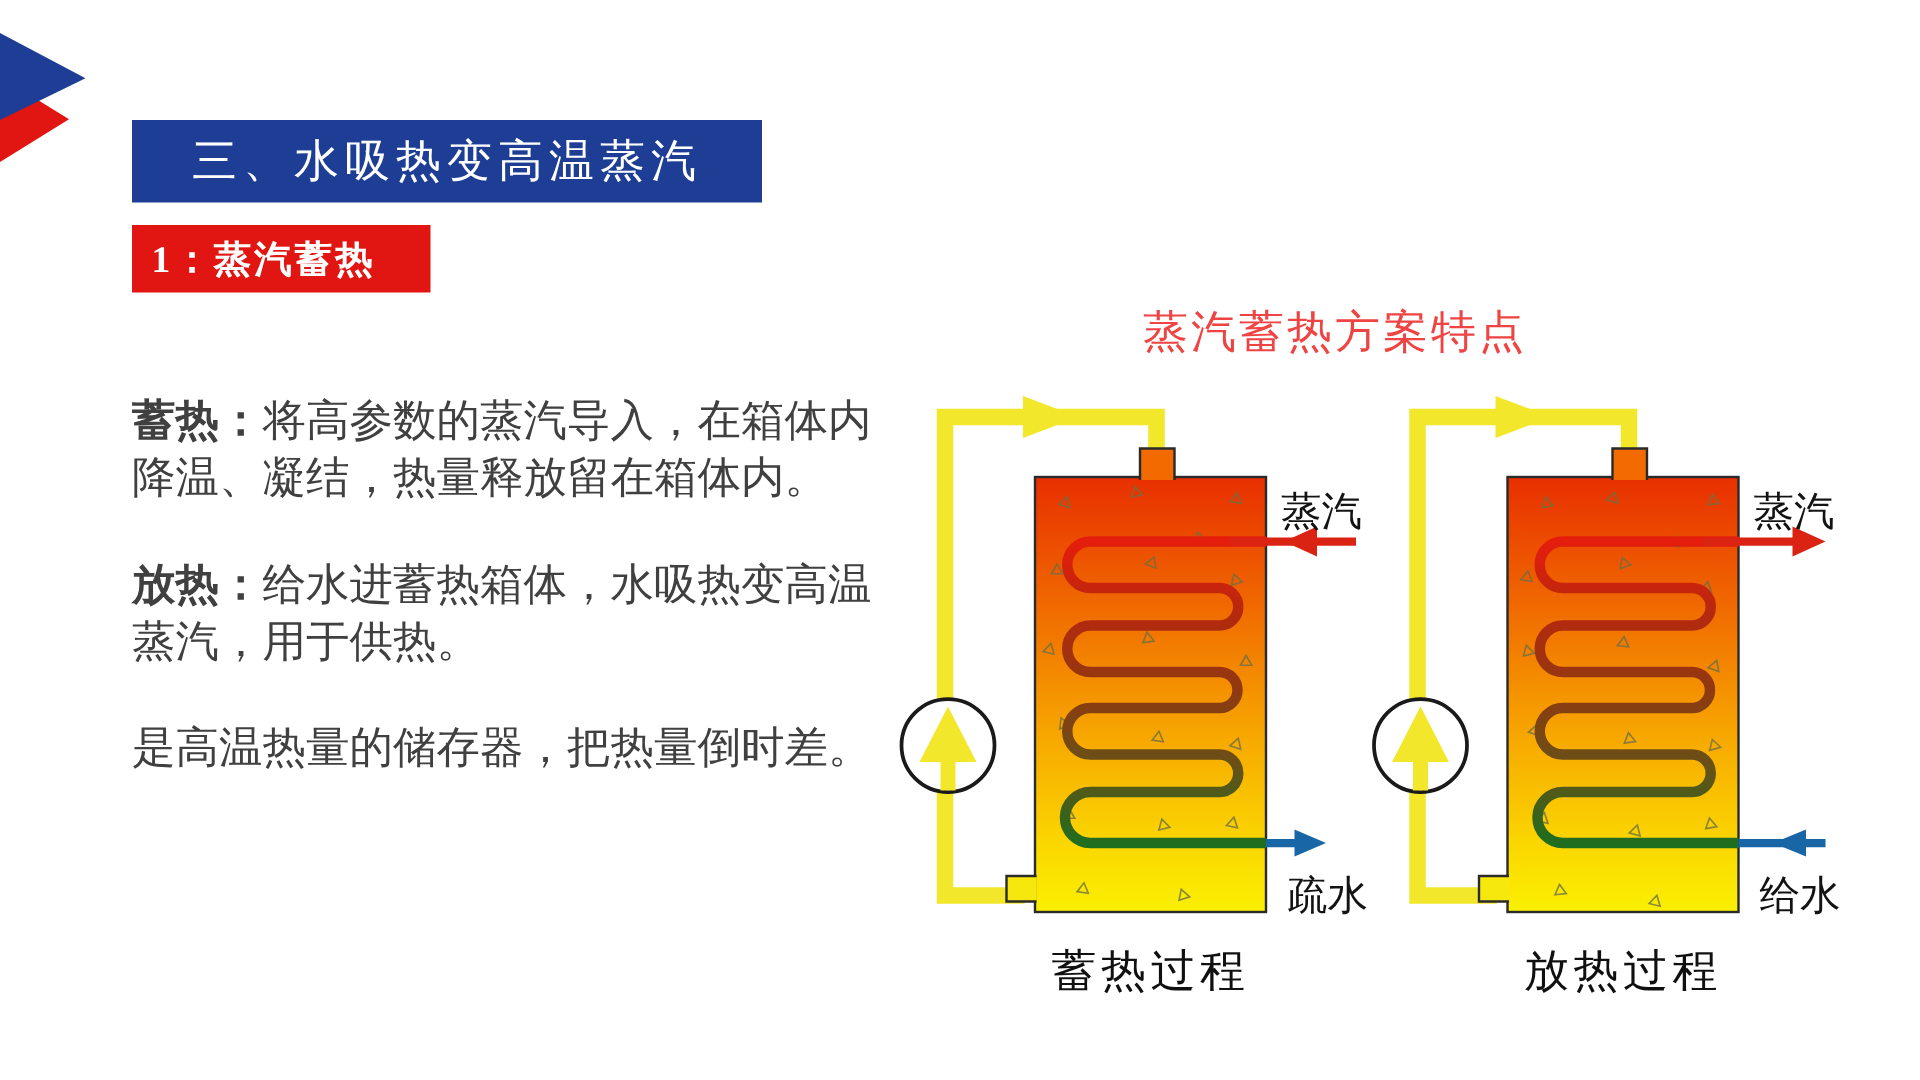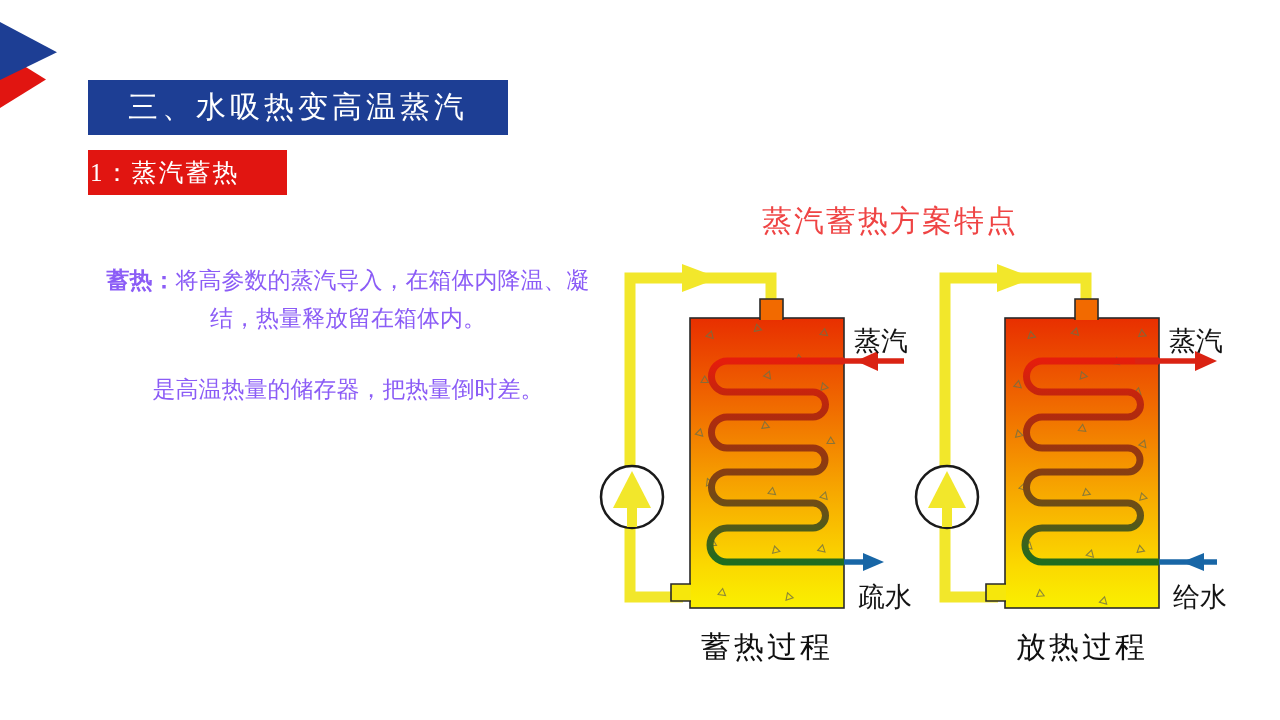--- a/index.html
+++ b/index.html
@@ -15,26 +15,26 @@
            clip-path:polygon(0 0,100% 50%,0 100%);z-index:1;}
 
   
   .banner{position:absolute;left:88px;top:80px;width:420px;height:55px;
           background:var(--navy,#1d3e94);color:#fff;display:flex;align-items:center;
           justify-content:center;font-size:30px;letter-spacing:4px;}
 
   
   .badge{position:absolute;left:88px;top:150px;width:199px;height:45px;
          background:var(--accent-red,#e11511);color:#fff;display:flex;align-items:center;
-         font-size:25px;font-weight:normal;padding-left:2px;box-sizing:border-box;
+         font-size:25px;font-weight:bold;padding-left:13px;box-sizing:border-box;
          letter-spacing:2px;}
 
   
-  .body-text{position:absolute;left:88px;top:262px;width:520px;font-size:23px;
-             line-height:38px;color:#8b5cf6;text-align:center;}
+  .body-text{position:absolute;left:88px;top:262px;width:520px;font-size:29px;
+             line-height:38px;color:#404040;}
   .body-text p{margin:0 0 33px 0;}
   .body-text p.p3{margin-top:26px;font-family:Liberation Serif, serif;}
   .body-text b{font-weight:bold;}
 
   
   .fig-title{position:absolute;left:700px;top:201px;width:380px;text-align:center;
              font-size:30px;color:#ef4444;letter-spacing:2px;}
   .diagram{position:absolute;top:258px;width:350px;height:410px;}
   #diagram-charging{left:570px;}
   #diagram-discharging{left:885px;}
@@ -68,20 +68,21 @@
   <div class="banner">
     <span>三、水吸热变高温蒸汽</span>
   </div>
 
   <div class="badge">
     <span>1：蒸汽蓄热</span>
   </div>
 
   <div class="body-text">
     <p class="p1"><b>蓄热：</b><span>将高参数的蒸汽导入，在箱体内降温、凝结，热量释放留在箱体内。</span></p>
+    <p class="p2"><b>放热：</b><span>给水进蓄热箱体，水吸热变高温蒸汽，用于供热。</span></p>
     <p class="p3"><span>是高温热量的储存器，把热量倒时差。</span></p>
   </div>
 
   <div class="fig-title">蒸汽蓄热方案特点</div>
 
   <svg id="diagram-charging" class="diagram" viewBox="0 0 350 410">
     <defs>
       <linearGradient id="tankGrad1" x1="0" y1="0" x2="0" y2="1">
         <stop offset="0" stop-color="#e82f00"></stop>
           <stop offset="0.3" stop-color="#f06a00"></stop>

